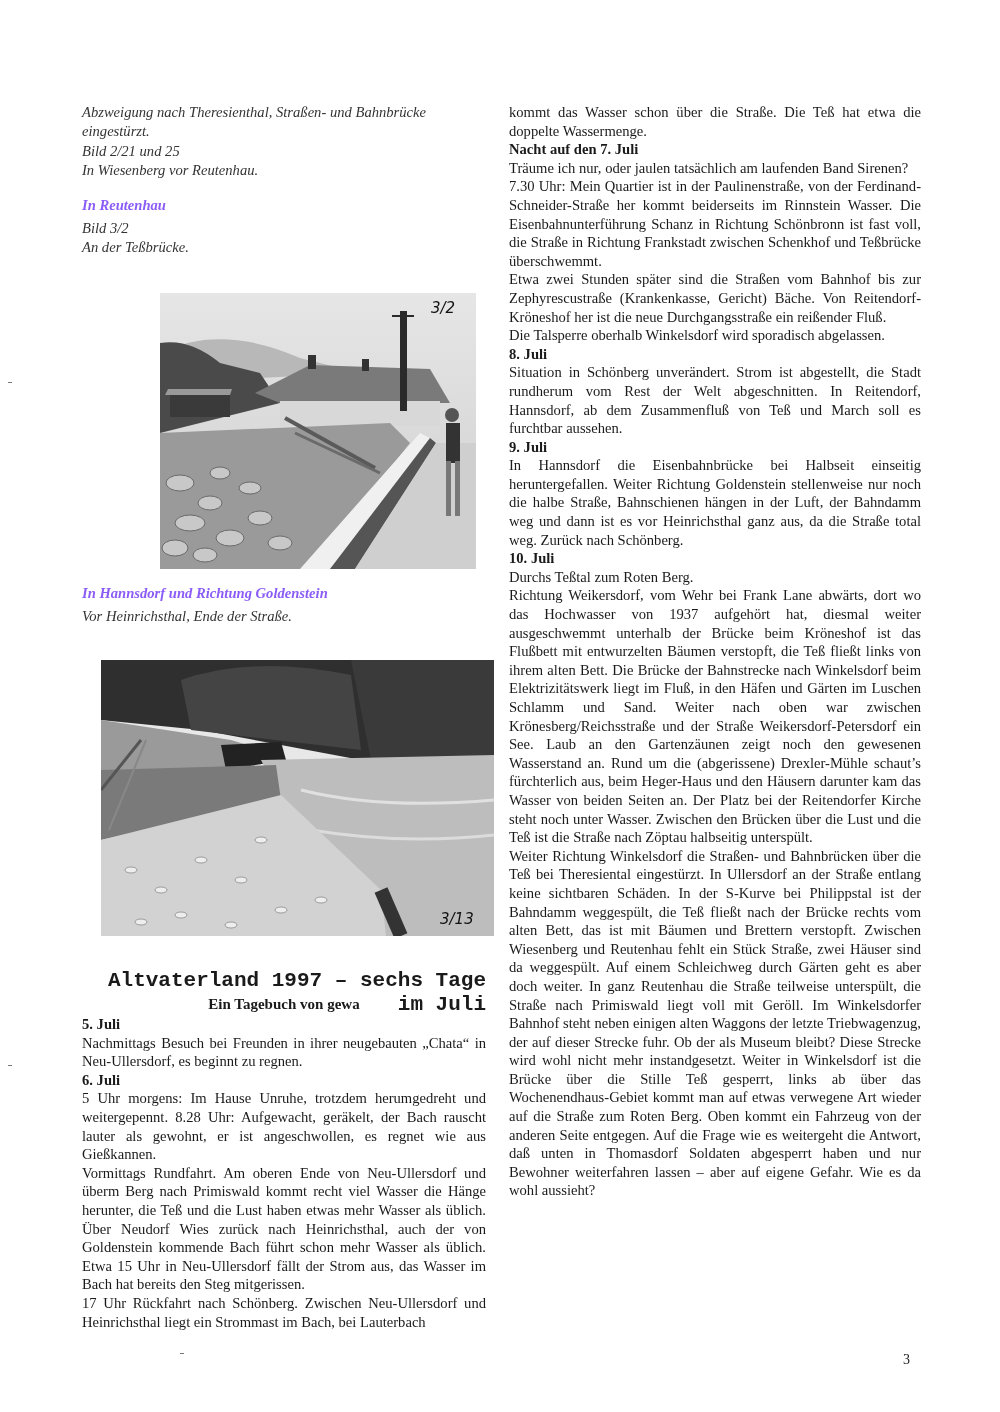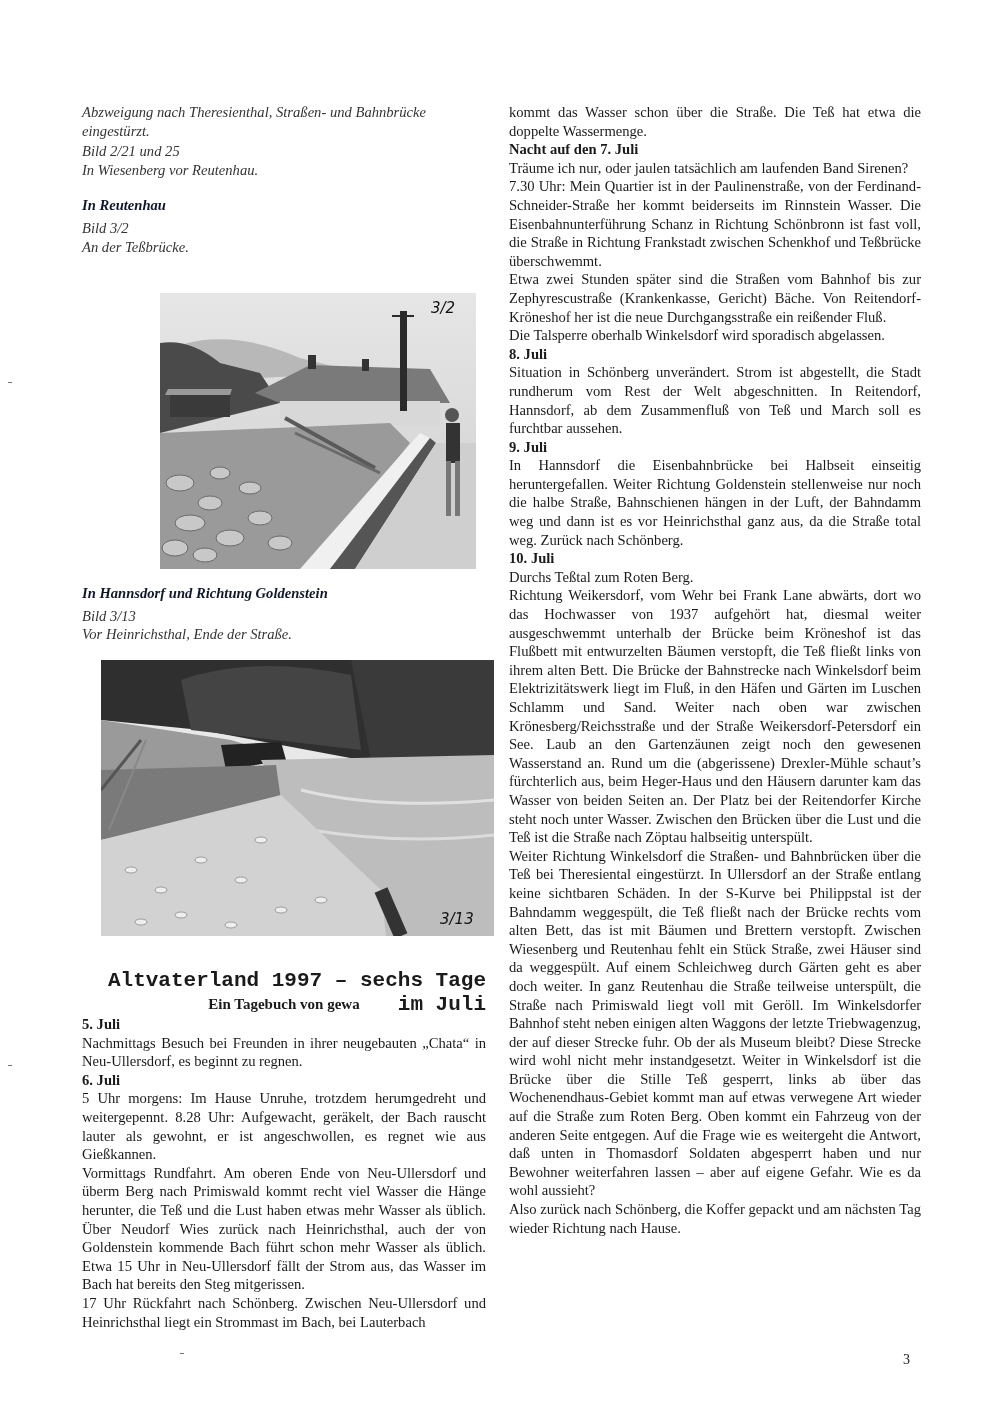--- a/index.html
+++ b/index.html
@@ -3,21 +3,21 @@
 <meta charset="utf-8">
 <style>
   html, body { margin: 0; padding: 0; background: #ffffff; }
   body { width: 1000px; height: 1412px; position: relative; overflow: hidden;
          font-family: "Liberation Serif", "DejaVu Serif", serif; color: #1a1a1a; }
   .col { position: absolute; top: 103px; font-size: 14.6px; line-height: 18.6px; }
   .left { left: 82px; width: 404px; }
   .right { left: 509px; width: 412px; }
   .caption-block { font-style: italic; color: #333; }
   .caption-block p { margin: 0; }
-  .section-head { font-style: italic; font-weight: bold; color: #0f172a; margin: 17px 0 4px 0; }
+  .section-head { font-style: italic; font-weight: bold; color: #8b5cf6; margin: 17px 0 4px 0; }
   .section-head.first { margin-top: 0; }
   .cap-line { margin: 0; }
   .photo { position: absolute; border: none; overflow: hidden; padding-left: 17px; }
   .photo1 { left: 143px; top: 293px; width: 316px; height: 276px; }
   .photo2 { left: 84px; top: 660px; width: 393px; height: 276px; }
   .photo-label { position: absolute; font-family: "DejaVu Sans", sans-serif; font-style: italic;
                  font-size: 15px; color: #111; }
   .title { position: absolute; left: 82px; width: 404px; top: 969px; text-align: right;
            font-weight: bold; font-size: 21px; line-height: 24px; font-family: Liberation Mono, monospace; }
   .subtitle { position: absolute; left: 82px; width: 404px; top: 995px; text-align: center;
@@ -87,21 +87,20 @@
     <rect x="286" y="130" width="14" height="40" fill="#333"></rect>
     <rect x="286" y="168" width="5" height="55" fill="#777"></rect>
     <rect x="295" y="168" width="5" height="55" fill="#777"></rect>
   </svg>
   <span class="photo-label" style="left:288px; top:6px;">3/2</span>
 </div>
 
 <div class="col left" style="top:584px;">
   <div class="section-head first">In Hannsdorf und Richtung Goldenstein</div>
   <div class="caption-block">
-    <p class="cap-line">Bild 3/13</p>
     <p class="cap-line">Vor Heinrichsthal, Ende der Straße.</p>
   </div>
 </div>
 
 <div class="photo photo2">
   <svg width="393" height="276" viewBox="0 0 393 276">
     <rect width="393" height="276" fill="#e8e8e8"></rect>
     <path d="M0 0 L393 0 L393 110 L260 100 L180 85 L100 70 L0 60 Z" fill="#2f2f2f"></path>
     <path d="M80 20 Q150 -5 250 15 L260 90 L90 70 Z" fill="#444"></path>
     <path d="M250 0 L393 0 L393 110 L270 100 Z" fill="#3a3a3a"></path>
@@ -155,20 +154,19 @@
   <p class="entry-date">8. Juli</p>
   <p class="entry-para">Situation in Schönberg unverändert. Strom ist abgestellt, die Stadt rundherum vom Rest der Welt abgeschnitten. In Reitendorf, Hannsdorf, ab dem Zusammenfluß von Teß und March soll es furchtbar aussehen.</p>
 
   <p class="entry-date">9. Juli</p>
   <p class="entry-para">In Hannsdorf die Eisenbahnbrücke bei Halbseit einseitig heruntergefallen. Weiter Richtung Goldenstein stellenweise nur noch die halbe Straße, Bahnschienen hängen in der Luft, der Bahndamm weg und dann ist es vor Heinrichsthal ganz aus, da die Straße total weg. Zurück nach Schönberg.</p>
 
   <p class="entry-date">10. Juli</p>
   <p class="entry-para">Durchs Teßtal zum Roten Berg.</p>
   <p class="entry-para">Richtung Weikersdorf, vom Wehr bei Frank Lane abwärts, dort wo das Hochwasser von 1937 aufgehört hat, diesmal weiter ausgeschwemmt unterhalb der Brücke beim Kröneshof ist das Flußbett mit entwurzelten Bäumen verstopft, die Teß fließt links von ihrem alten Bett. Die Brücke der Bahnstrecke nach Winkelsdorf beim Elektrizitätswerk liegt im Fluß, in den Häfen und Gärten im Luschen Schlamm und Sand. Weiter nach oben war zwischen Krönesberg/Reichsstraße und der Straße Weikersdorf-Petersdorf ein See. Laub an den Gartenzäunen zeigt noch den gewesenen Wasserstand an. Rund um die (abgerissene) Drexler-Mühle schaut’s fürchterlich aus, beim Heger-Haus und den Häusern darunter kam das Wasser von beiden Seiten an. Der Platz bei der Reitendorfer Kirche steht noch unter Wasser. Zwischen den Brücken über die Lust und die Teß ist die Straße nach Zöptau halbseitig unterspült.</p>
   <p class="entry-para">Weiter Richtung Winkelsdorf die Straßen- und Bahnbrücken über die Teß bei Theresiental eingestürzt. In Ullersdorf an der Straße entlang keine sichtbaren Schäden. In der S-Kurve bei Philippstal ist der Bahndamm weggespült, die Teß fließt nach der Brücke rechts vom alten Bett, das ist mit Bäumen und Brettern verstopft. Zwischen Wiesenberg und Reutenhau fehlt ein Stück Straße, zwei Häuser sind da weggespült. Auf einem Schleichweg durch Gärten geht es aber doch weiter. In ganz Reutenhau die Straße teilweise unterspült, die Straße nach Primiswald liegt voll mit Geröll. Im Winkelsdorfer Bahnhof steht neben einigen alten Waggons der letzte Triebwagenzug, der auf dieser Strecke fuhr. Ob der als Museum bleibt? Diese Strecke wird wohl nicht mehr instandgesetzt. Weiter in Winkelsdorf ist die Brücke über die Stille Teß gesperrt, links ab über das Wochenendhaus-Gebiet kommt man auf etwas verwegene Art wieder auf die Straße zum Roten Berg. Oben kommt ein Fahrzeug von der anderen Seite entgegen. Auf die Frage wie es weitergeht die Antwort, daß unten in Thomasdorf Soldaten abgesperrt haben und nur Bewohner weiterfahren lassen – aber auf eigene Gefahr. Wie es da wohl aussieht?</p>
-  <p class="entry-para">Also zurück nach Schönberg, die Koffer gepackt und am nächsten Tag wieder Richtung nach Hause.</p>
 </div>
 
 <div class="dot" style="left:8px; top:382px;"></div>
 <div class="dot" style="left:8px; top:1065px;"></div>
 <div class="dot" style="left:180px; top:1353px;"></div>
 
 <div class="page-number">3</div>
 
 </body></html>

